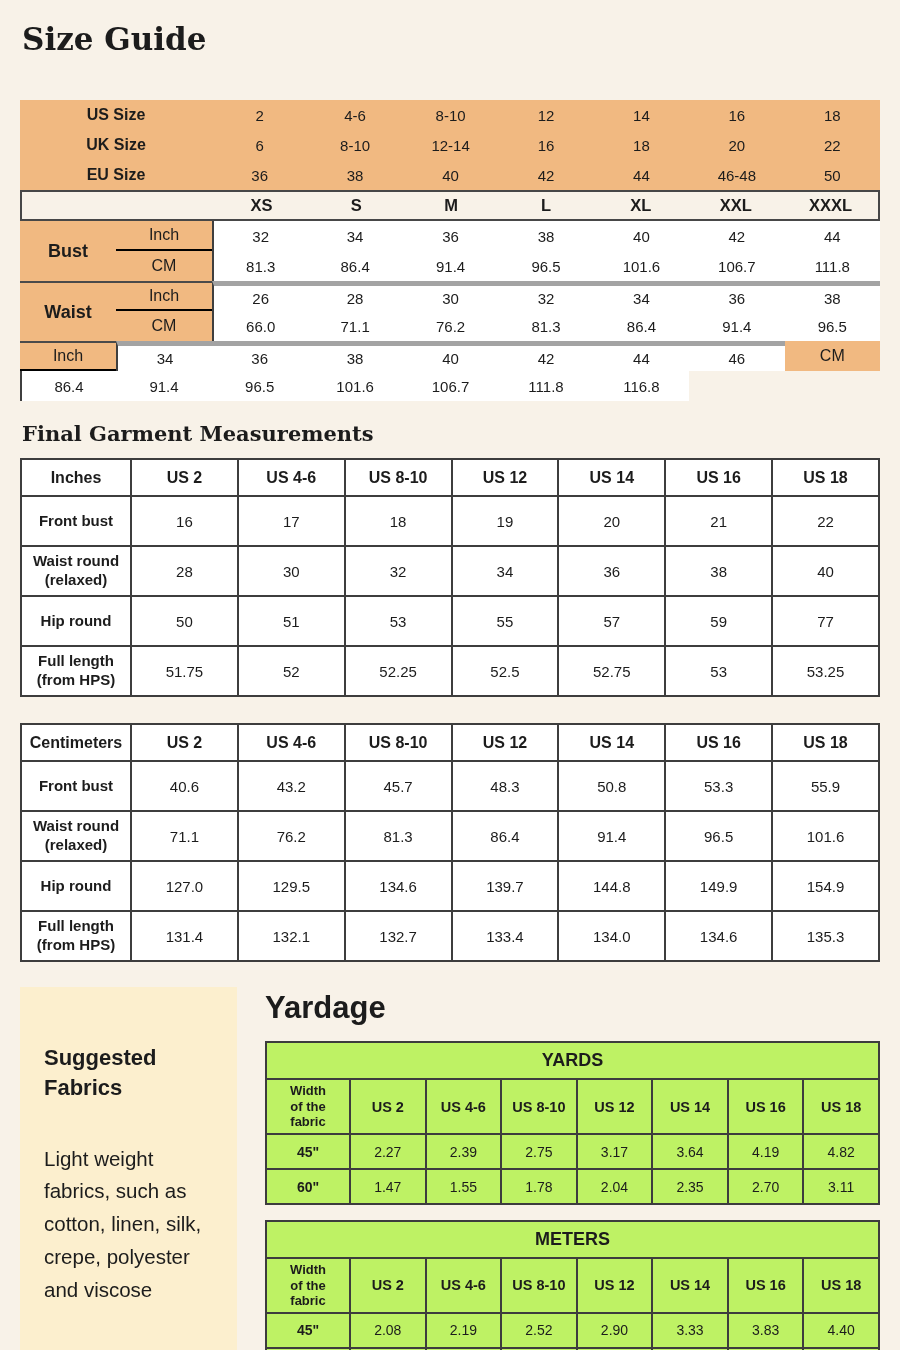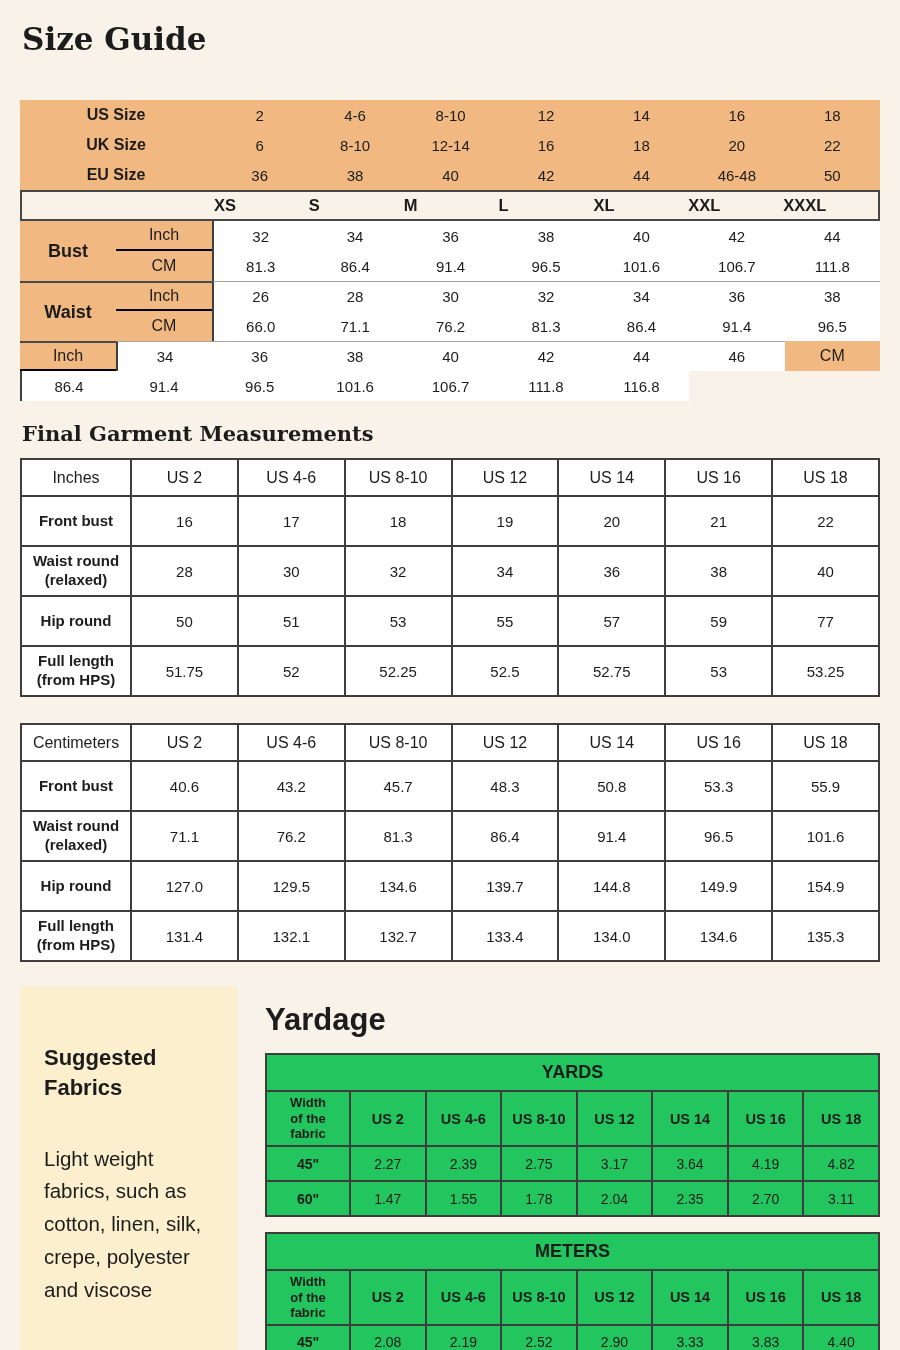--- a/index.html
+++ b/index.html
@@ -42,21 +42,21 @@
   
   .letter-row {
     display:grid;
     grid-template-columns:192px repeat(7, 1fr);
     height:31px;
     align-items:center;
     border:2px solid #474747;
     font-weight:bold;
     font-size:16.5px;
   }
-  .letter-cell { text-align:left; }
+  .letter-cell { text-align:center; }
 
   
   .bgroup {
     display:grid;
     grid-template-columns:96px 96px repeat(7, 1fr);
   }
   .bg-label {
     grid-row:1 / span 2;
     background:#f1b981;
     display:flex; align-items:center; justify-content:center;
@@ -70,61 +70,61 @@
   }
   .bg-unit.top { border-bottom:2px solid #000000; }
   .bg-val {
     background:#ffffff;
     height:30px;
     display:flex; align-items:center; justify-content:center;
     font-size:15px;
   }
   .bg-val.vline { border-left:2px solid #3f3f3f; }
   .bgroup.sep .bg-label, .bgroup.sep .bg-unit.top { border-top:2px solid #4a4a4a; }
-  .bgroup.sep .row1 { border-top:1px solid #a3a3a3;text-align:right; }
+  .bgroup.sep .row1 { border-top:5px solid #a3a3a3;text-align:right; }
 
   
   table.grid {
     border-collapse:collapse;
     width:860px;
     table-layout:fixed;
   }
   table.grid.spaced { margin-top:26px;padding-left:24px; }
   table.grid th, table.grid td {
     border:2px solid #3d3d3d;
     background:#ffffff;
     text-align:center;
     vertical-align:middle;
   }
-  table.grid th { font-weight:normal; font-size:16px; height:37px;margin-left:20px; }
+  table.grid th { font-weight:bold; font-size:16px; height:37px;margin-left:20px; }
   table.grid td { font-size:15px; height:50px; }
   table.grid td.rowlabel { font-weight:bold; font-size:15px; line-height:1.25; padding:4px 10px; }
 
   
   .bottom { display:flex; margin-top:25px; align-items:stretch; }
   .fabrics {
     width:217px;
     background:#fcefce;
     padding:56px 24px 20px 24px;
     flex:none;
   }
   .fabrics h3 { font-size:22px; font-weight:bold; line-height:1.35; max-width:120px; margin-bottom:40px; }
   .fabrics p  { font-size:20.5px; line-height:1.6; }
   .ycol { flex:1; margin-left:28px; }
-  h2.sans { font-size:31px; font-weight:bold; line-height:1.1; margin:16px 0 16px 0; }
+  h2.sans { font-size:31px; font-weight:bold; line-height:1.1; margin:4px 0 16px 0; }
 
   table.ytable {
     border-collapse:collapse;
     width:100%;
     table-layout:fixed;
   }
   table.ytable.spaced { margin-top:15px; }
   table.ytable th, table.ytable td {
     border:2px solid #3d3d3d;
-    background:#22c55e;
+    background:#bef264;
     text-align:center;
     vertical-align:middle;
   }
   th.ycaption { font-size:18px; height:37px; }
   th.yhead    { font-size:14.5px; height:45px; }
   th.ywidth   { font-size:13px; line-height:1.2; padding:3px 16px; }
   td.ylabel   { font-weight:bold; font-size:15px; }
   table.ytable td { font-size:14px; height:35px; }
 </style>
 </head>

